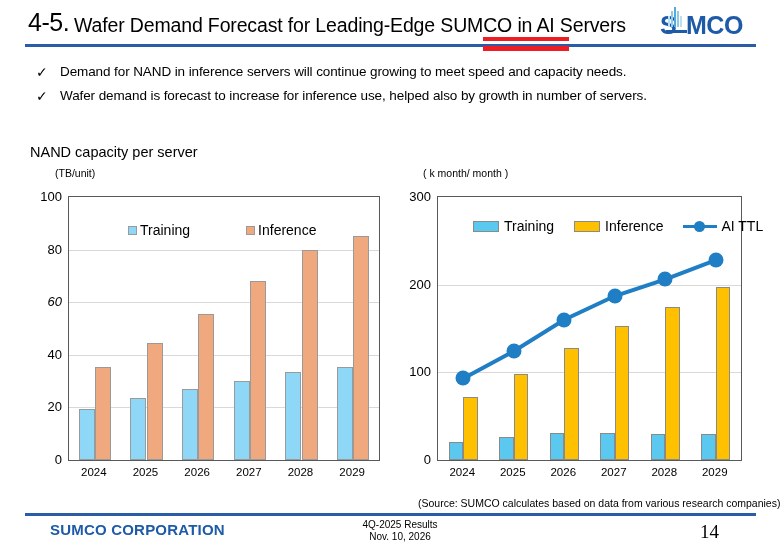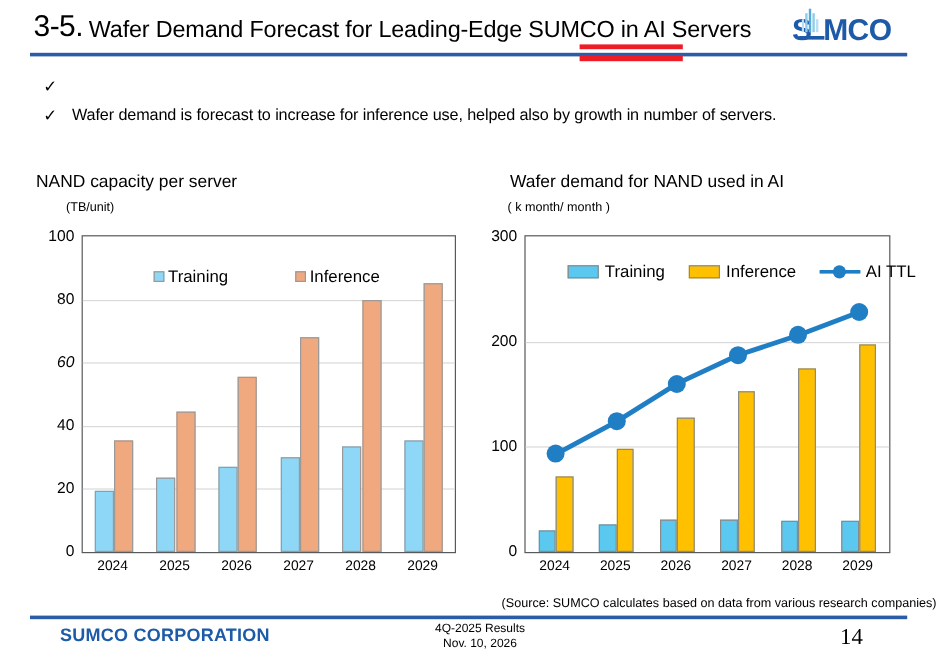--- a/index.html
+++ b/index.html
@@ -111,21 +111,21 @@
     line-height:12px;color:#000;
   }
   .footer-page{position:absolute;left:700px;top:521px;font-size:19px;color:#000;font-family:Liberation Serif, serif;}
 </style>
 </head>
 <body>
 
 <div class="slide">
 
   <div class="title-row">
-    <span class="title-num">3-5.</span>
+    <span class="title-num">4-5.</span>
     <span class="title-text">Wafer Demand Forecast for Leading-Edge SUMCO in AI Servers</span>
   </div>
 
   <div class="logo">
     <span class="logo-text">S</span>
     <span class="logo-text" style="left:26px;">MCO</span>
   </div>
   <div class="logo-bars">
     <i></i>
       <i></i>
@@ -135,20 +135,21 @@
   </div>
   <div class="logo-ubar"></div>
 
   <div class="red-underline"></div>
   <div class="title-rule"></div>
   <div class="red-underline2"></div>
 
   <div class="bullets">
     <div class="bullet">
       <span class="chk">✓</span>
+      <span class="btxt">Demand for NAND in inference servers will continue growing to meet speed and capacity needs.</span>
     </div>
     <div class="bullet">
       <span class="chk">✓</span>
       <span class="btxt">Wafer demand is forecast to increase for inference use, helped also by growth in number of servers.</span>
     </div>
   </div>
 
   <div class="chart" id="chart-left" style="left:10px;top:140px;width:380px;height:360px;">
     <div class="chart-title" style="left:20px;top:4px;width:340px;height:19px;">NAND capacity per server</div>
     <div class="axis-unit" style="left:45px;top:27px;">(TB/unit)</div>
@@ -193,21 +194,20 @@
         <span class="lg-label">Training</span>
       </span>
       <span class="legend-item" style="margin-left:36px;">
         <span class="sw-sm" id="lsw1" style="background: rgb(240, 168, 126); border: 1px solid rgb(154, 154, 154);"></span>
         <span class="lg-label">Inference</span>
       </span>
     </div>
   </div>
 
   <div class="chart" id="chart-right" style="left:405px;top:140px;width:375px;height:360px;">
-    <div class="chart-title" style="left:20px;top:4px;width:335px;height:19px;">Wafer demand for NAND used in AI</div>
     <div class="axis-unit" style="left:18px;top:27px;">( k month/ month )</div>
     <div class="plot" id="plot-right" style="left:32px;top:56px;width:305px;height:265px;">
         <div class="gridline" style="top: 175.333px;"></div>
         <div class="gridline" style="top: 87.6667px;"></div>
         <div class="bar r-train" style="left: 10.605px; width: 14.645px; height: 18.41px;"></div>
         <div class="bar r-train" style="left: 61.105px; width: 14.645px; height: 22.7933px;"></div>
         <div class="bar r-train" style="left: 111.605px; width: 14.645px; height: 27.1767px;"></div>
         <div class="bar r-train" style="left: 162.105px; width: 14.645px; height: 27.1767px;"></div>
         <div class="bar r-train" style="left: 212.605px; width: 14.645px; height: 26.3px;"></div>
         <div class="bar r-train" style="left: 263.105px; width: 14.645px; height: 26.3px;"></div>

